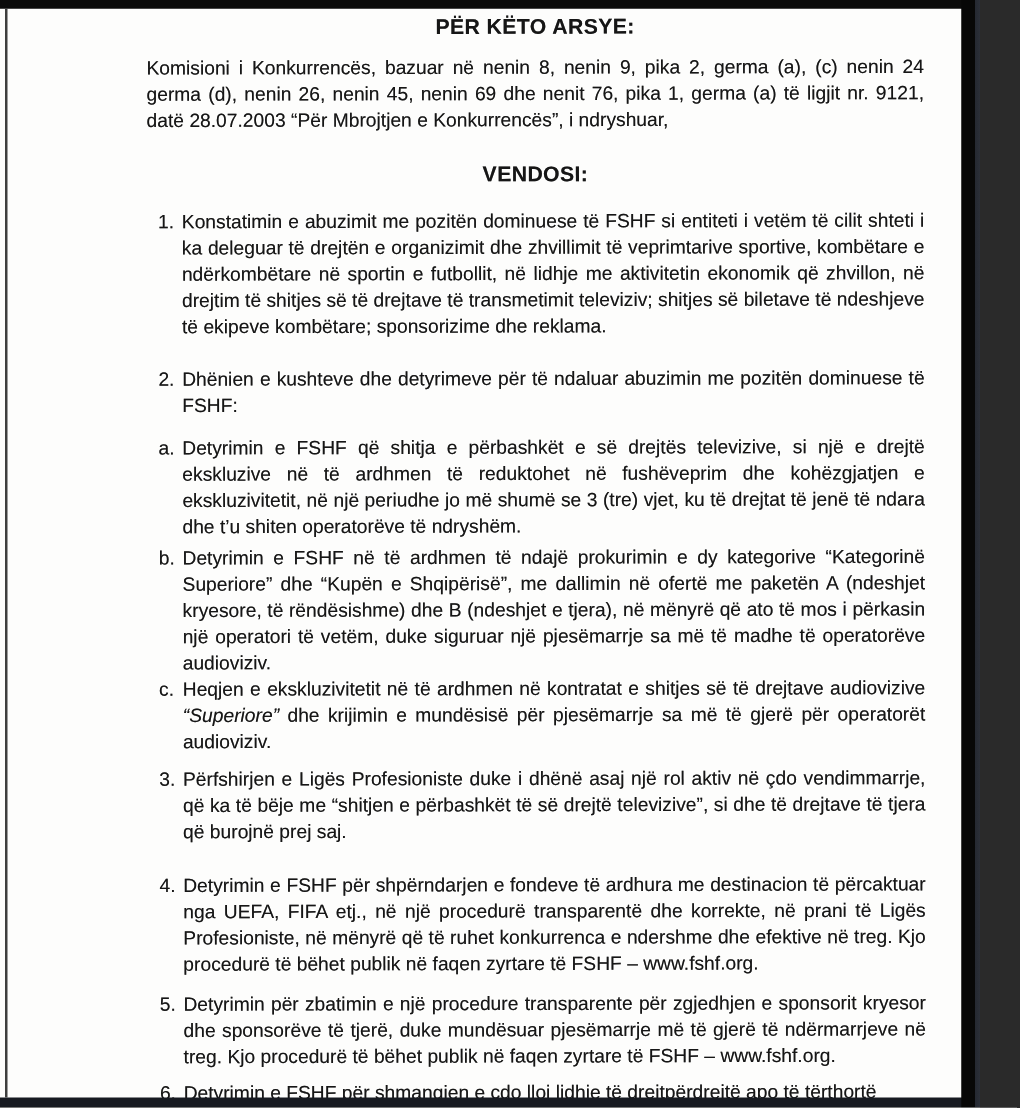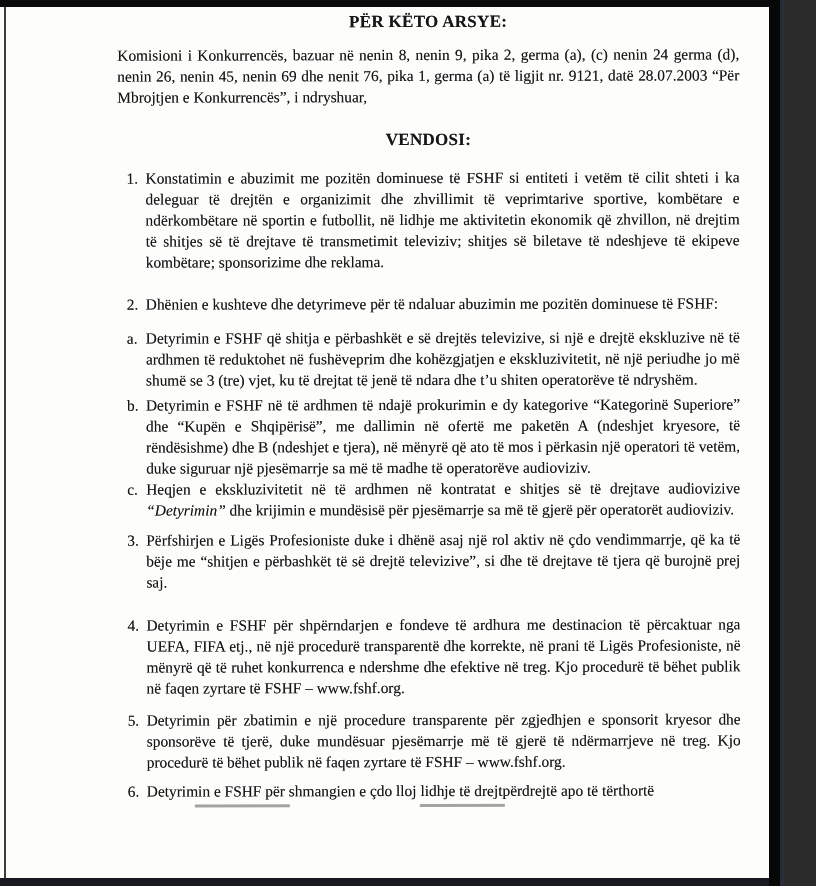--- a/index.html
+++ b/index.html
@@ -1,21 +1,21 @@
 <!DOCTYPE html>
 <html><head>
 <meta charset="utf-8">
 <style>
   html,body{margin:0;padding:0;background:#2a2a2a;}
   .scan-wrap{
     position:relative;
     width:784px;height:886px;
     background:#fdfdfc;
     overflow:hidden;
-    font-family:Liberation Serif, serif;
+    font-family:Liberation Sans, sans-serif;
     color:#161616;
   }
   
   .border-top{position:absolute;top:0;left:0;width:100%;height:7px;background:#0b0b0b;z-index:5;}
   .border-bottom{position:absolute;bottom:0;left:0;width:100%;height:8px;background:#171a21;z-index:5;}
   .border-right{position:absolute;top:0;right:0;width:15px;height:100%;
     background:linear-gradient(to right,#070707 0,#070707 11px,#242831 11px,#2b2f38 15px);z-index:5;}
   .border-left{position:absolute;left:4px;top:7px;bottom:8px;width:2px;background:#3e3e3e;z-index:5;}
 
   .content{
@@ -87,21 +87,21 @@
       <span class="text">Detyrimin e FSHF që shitja e përbashkët e së drejtës televizive,  si një e drejtë ekskluzive në të ardhmen të reduktohet në fushëveprim dhe  kohëzgjatjen e ekskluzivitetit, në një periudhe jo më shumë se 3 (tre) vjet, ku të drejtat të jenë të ndara dhe t’u shiten operatorëve të ndryshëm.</span>
     </div>
 
     <div class="item mt4">
       <span class="marker">b.</span>
       <span class="text">Detyrimin e FSHF në të ardhmen të ndajë prokurimin e dy kategorive “Kategorinë Superiore” dhe “Kupën e Shqipërisë”, me dallimin në ofertë me paketën A (ndeshjet kryesore, të rëndësishme) dhe B (ndeshjet e tjera), në mënyrë që ato të mos i përkasin një operatori të vetëm,  duke siguruar  një pjesëmarrje sa më të madhe të  operatorëve audioviziv.</span>
     </div>
 
     <div class="item mt0">
       <span class="marker">c.</span>
-      <span class="text"><span>Heqjen e ekskluzivitetit në të ardhmen në kontratat e shitjes së të drejtave audiovizive </span><span class="italic">“Detyrimin”</span><span> dhe krijimin e mundësisë për pjesëmarrje sa më të gjerë për operatorët audioviziv.</span></span>
+      <span class="text"><span>Heqjen e ekskluzivitetit në të ardhmen në kontratat e shitjes së të drejtave audiovizive </span><span class="italic">“Superiore”</span><span> dhe krijimin e mundësisë për pjesëmarrje sa më të gjerë për operatorët audioviziv.</span></span>
     </div>
 
     <div class="item mt9">
       <span class="marker">3.</span>
       <span class="text">Përfshirjen e Ligës Profesioniste duke i dhënë asaj një rol aktiv në çdo vendimmarrje, që ka të bëje me “shitjen e përbashkët të së drejtë televizive”, si dhe të drejtave të tjera që burojnë prej saj.</span>
     </div>
 
     <div class="item mt22">
       <span class="marker">4.</span>
       <span class="text">Detyrimin e FSHF për shpërndarjen e fondeve të ardhura me destinacion të përcaktuar nga UEFA, FIFA etj., në një procedurë transparentë dhe korrekte, në prani të Ligës Profesioniste, në mënyrë që të ruhet konkurrenca e ndershme dhe efektive në treg. Kjo procedurë të bëhet publik në faqen zyrtare të FSHF – www.fshf.org.</span>

